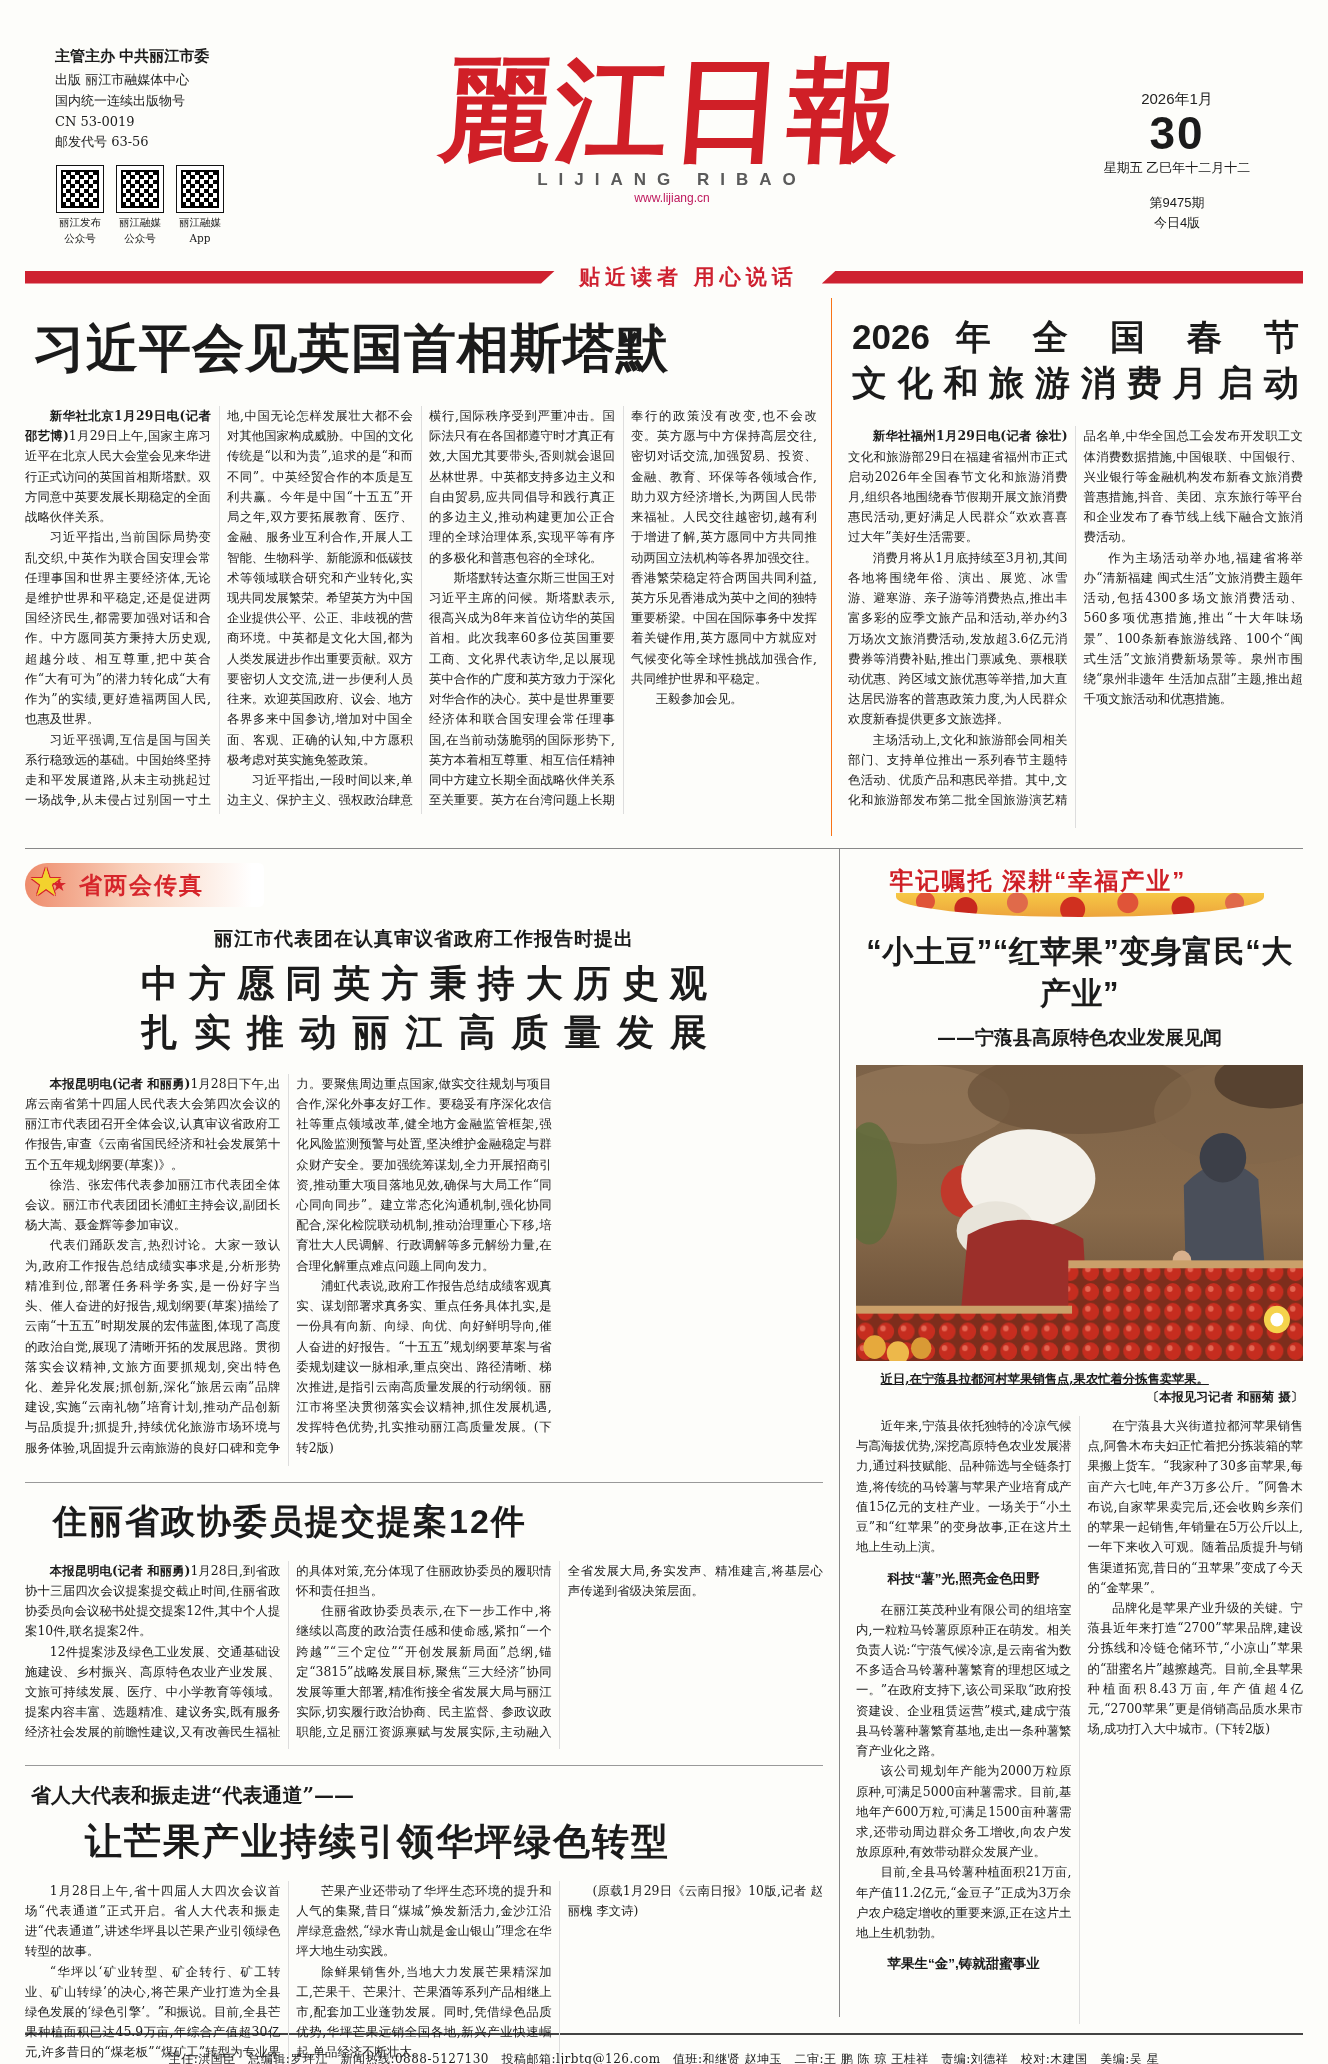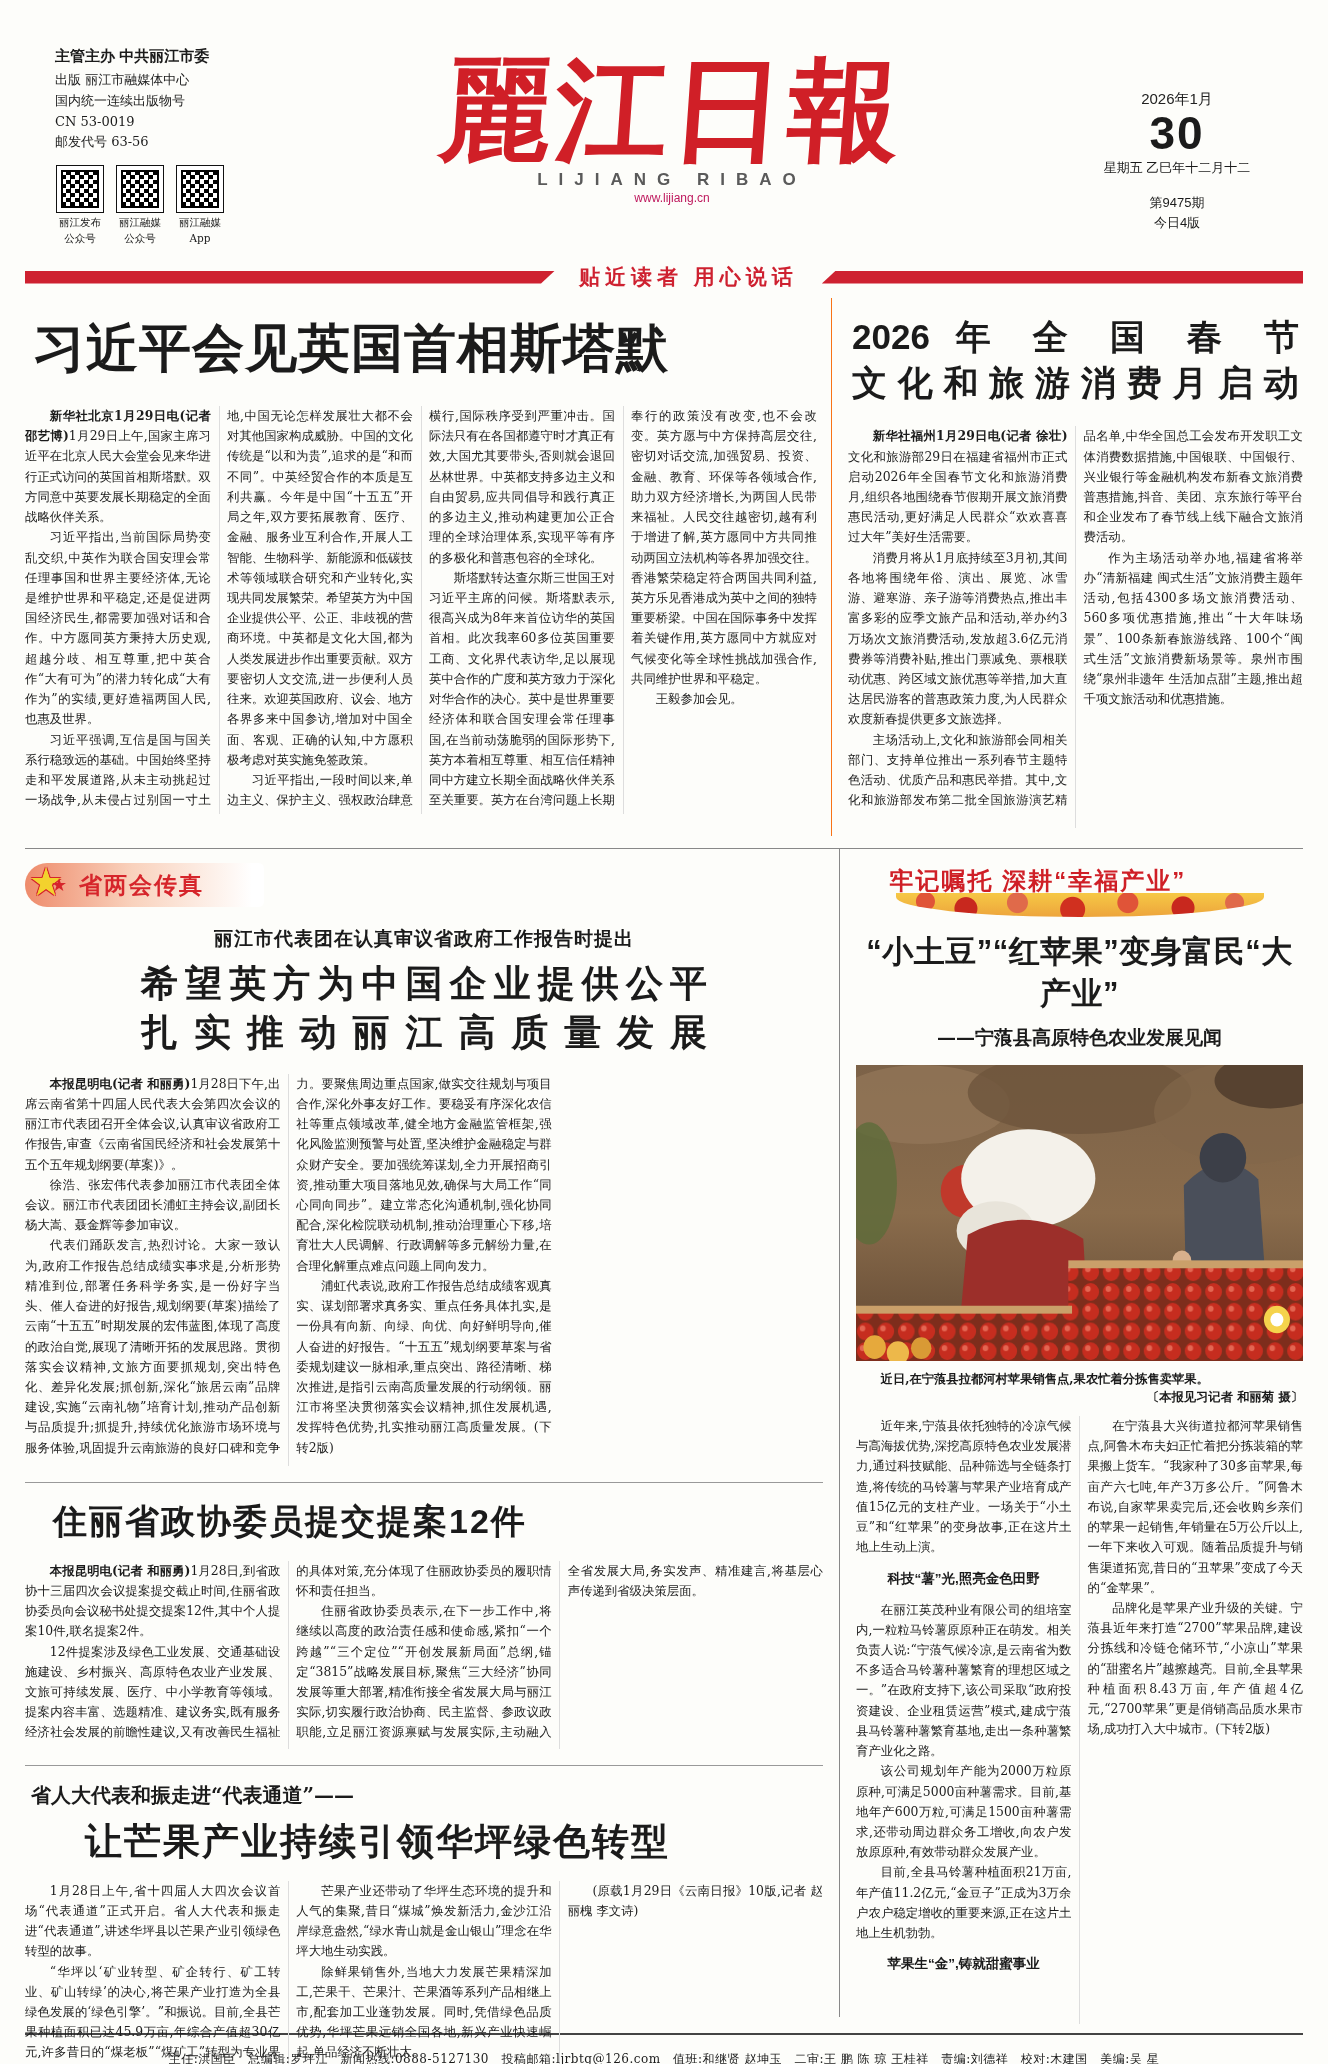--- a/index.html
+++ b/index.html
@@ -88,21 +88,21 @@
       radial-gradient(circle at 63% 40%, #e05438 0 10px, transparent 11px),
       radial-gradient(circle at 78% 62%, #c8281e 0 11px, transparent 12px),
       radial-gradient(circle at 92% 40%, #e06a4a 0 9px, transparent 10px),
       linear-gradient(#f6c845,#eda43c);}
   .lp-badge-txt{position:relative;z-index:2;font-family:"Liberation Sans",sans-serif;font-weight:bold;
     font-size:24px;color:#cf1f26;letter-spacing:2px;}
   .lp-h{font-family:"Liberation Sans",sans-serif;font-weight:bold;font-size:31px;text-align:center;
         margin-top:14px;letter-spacing:0.5px;}
   .lp-sub{text-align:center;font-weight:bold;font-size:19px;margin-top:10px;}
   .photo{width:100%;height:296px;margin-top:14px;display:block;}
-  .caption{font-size:12.3px;font-weight:bold;line-height:1.55;margin-top:8px;text-align:justify;text-indent:2em;}
+  .caption{font-size:12.3px;font-weight:bold;line-height:1.55;margin-top:8px;text-align:justify;text-indent:2em;text-decoration:underline;}
   .cap-credit{text-align:right;font-weight:bold;font-size:12.3px;margin-top:1px;}
   .lp-body{height:608px;column-count:2;margin-top:10px;}
   .subhead{font-family:"Liberation Sans",sans-serif;font-weight:bold;text-align:center;
            text-indent:0;font-size:13.5px;margin:10px 0;}
   
   .footer{border-top:2px solid #444;margin-top:16px;padding-top:16px;text-align:center;
           font-size:12px;letter-spacing:0.5px;font-family:"DejaVu Serif",serif;}
 </style>
 </head>
 <body>
@@ -187,21 +187,21 @@
     <div class="mid-l">
       <div class="ts-badge">
         <span class="star-wrap">
           <span class="star-a">★</span>
           <span class="star-b">★</span>
         </span>
         <span class="ts-badge-txt">省两会传真</span>
       </div>
       <div class="kicker">丽江市代表团在认真审议省政府工作报告时提出</div>
       <div class="zs-h">
-        <div>希望英方为中国企业提供公平</div>
+        <div>中方愿同英方秉持大历史观</div>
         <div>扎实推动丽江高质量发展</div>
       </div>
       <div class="colbody zs-body">
         <p><span class="byline">本报昆明电(记者 和丽勇)</span><span>1月28日下午,出席云南省第十四届人民代表大会第四次会议的丽江市代表团召开全体会议,认真审议省政府工作报告,审查《云南省国民经济和社会发展第十五个五年规划纲要(草案)》。</span></p>
       <p>徐浩、张宏伟代表参加丽江市代表团全体会议。丽江市代表团团长浦虹主持会议,副团长杨大嵩、聂金辉等参加审议。</p>
           <p>代表们踊跃发言,热烈讨论。大家一致认为,政府工作报告总结成绩实事求是,分析形势精准到位,部署任务科学务实,是一份好字当头、催人奋进的好报告,规划纲要(草案)描绘了云南“十五五”时期发展的宏伟蓝图,体现了高度的政治自觉,展现了清晰开拓的发展思路。贯彻落实会议精神,文旅方面要抓规划,突出特色化、差异化发展;抓创新,深化“旅居云南”品牌建设,实施“云南礼物”培育计划,推动产品创新与品质提升;抓提升,持续优化旅游市场环境与服务体验,巩固提升云南旅游的良好口碑和竞争力。要聚焦周边重点国家,做实交往规划与项目合作,深化外事友好工作。要稳妥有序深化农信社等重点领域改革,健全地方金融监管框架,强化风险监测预警与处置,坚决维护金融稳定与群众财产安全。要加强统筹谋划,全力开展招商引资,推动重大项目落地见效,确保与大局工作“同心同向同步”。建立常态化沟通机制,强化协同配合,深化检院联动机制,推动治理重心下移,培育壮大人民调解、行政调解等多元解纷力量,在合理化解重点难点问题上同向发力。</p>
           <p>浦虹代表说,政府工作报告总结成绩客观真实、谋划部署求真务实、重点任务具体扎实,是一份具有向新、向绿、向优、向好鲜明导向,催人奋进的好报告。“十五五”规划纲要草案与省委规划建议一脉相承,重点突出、路径清晰、梯次推进,是指引云南高质量发展的行动纲领。丽江市将坚决贯彻落实会议精神,抓住发展机遇,发挥特色优势,扎实推动丽江高质量发展。(下转2版)</p>
         </div>
 
       <div class="divider"></div>

